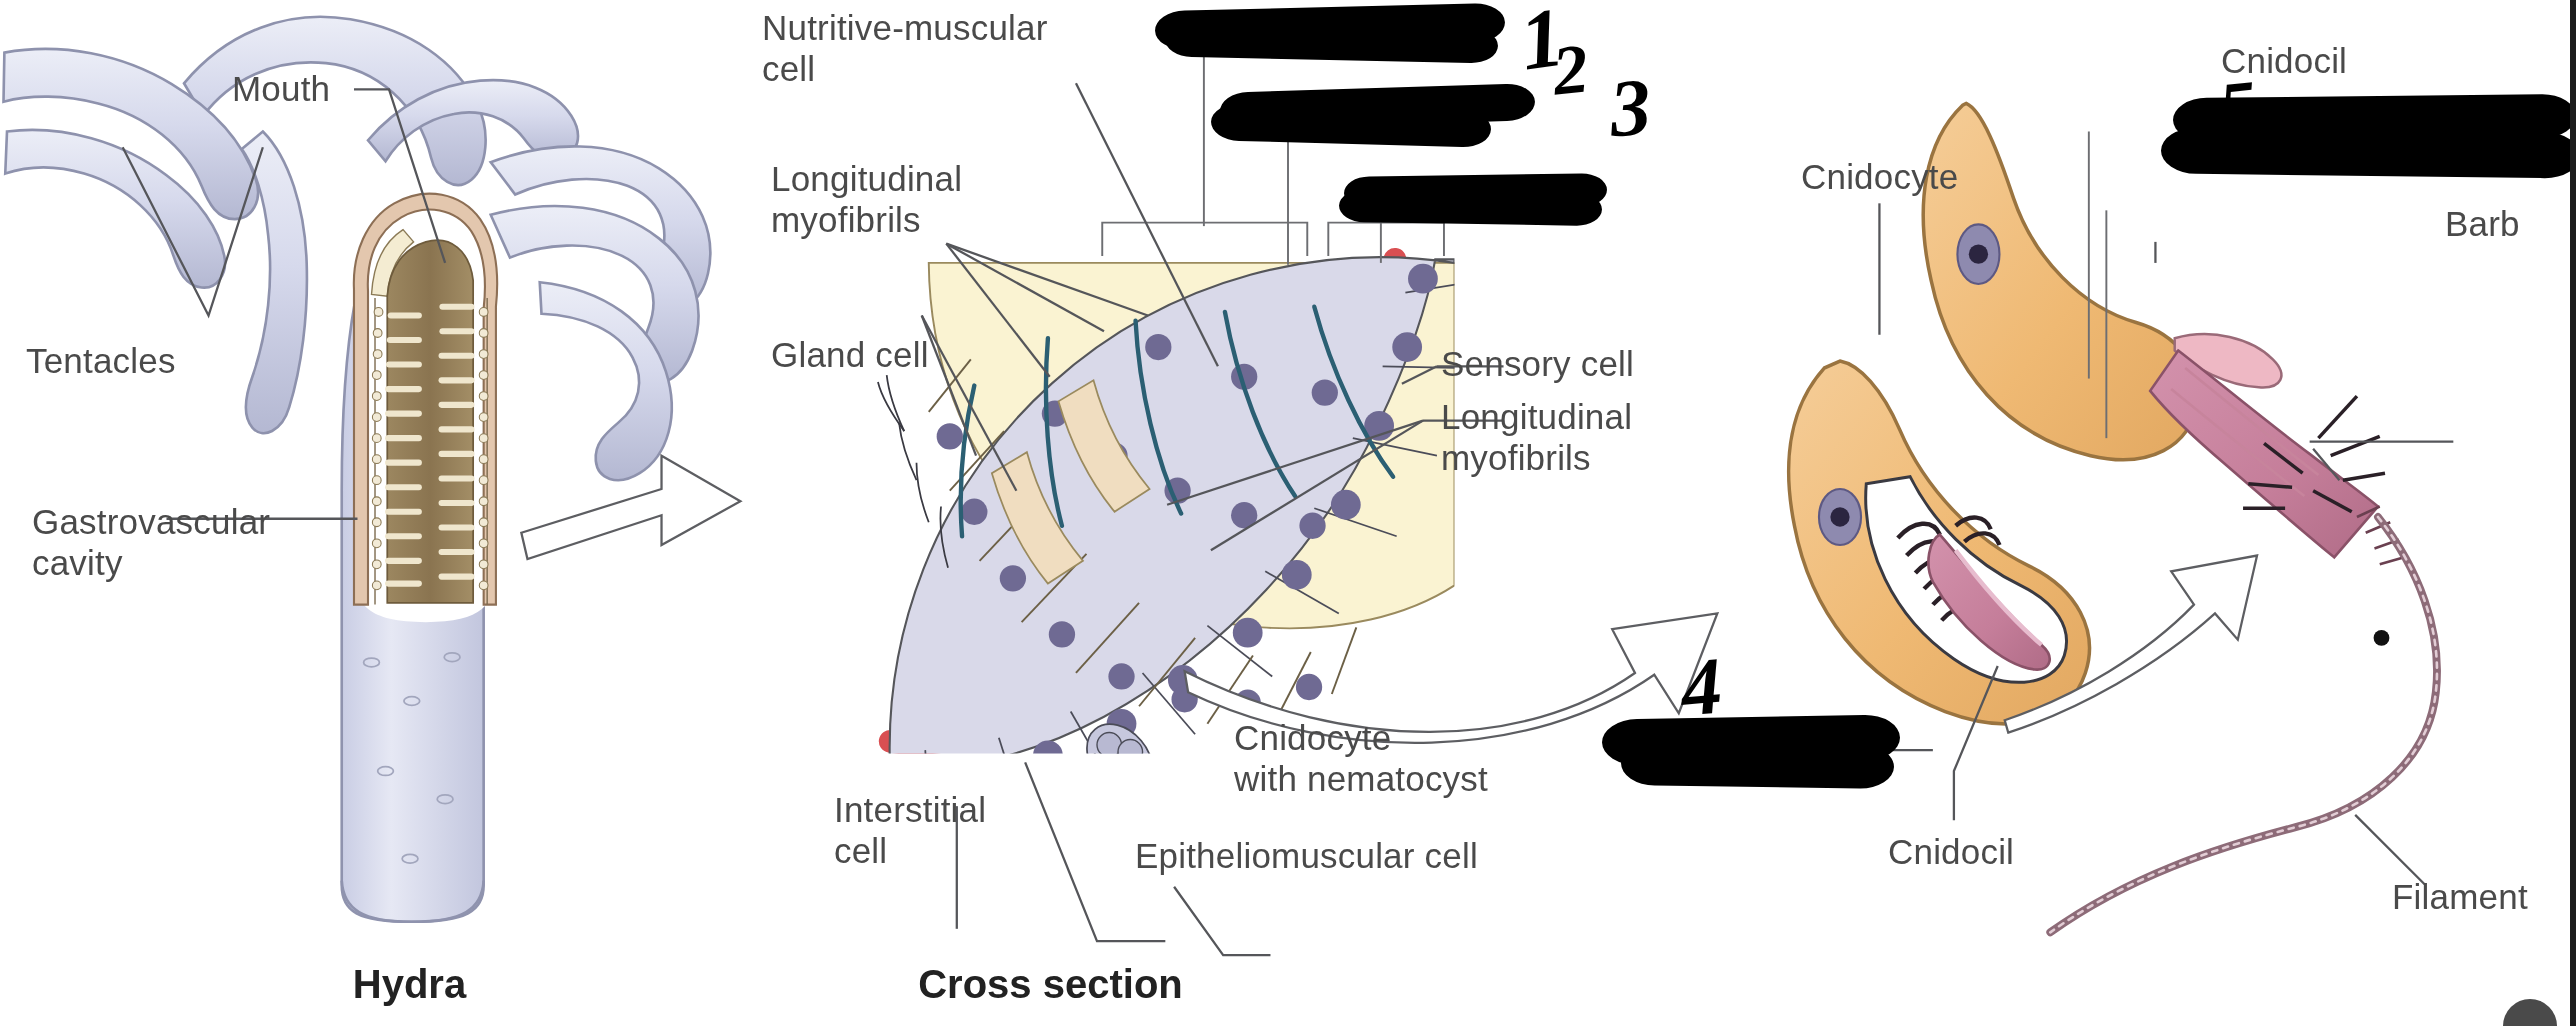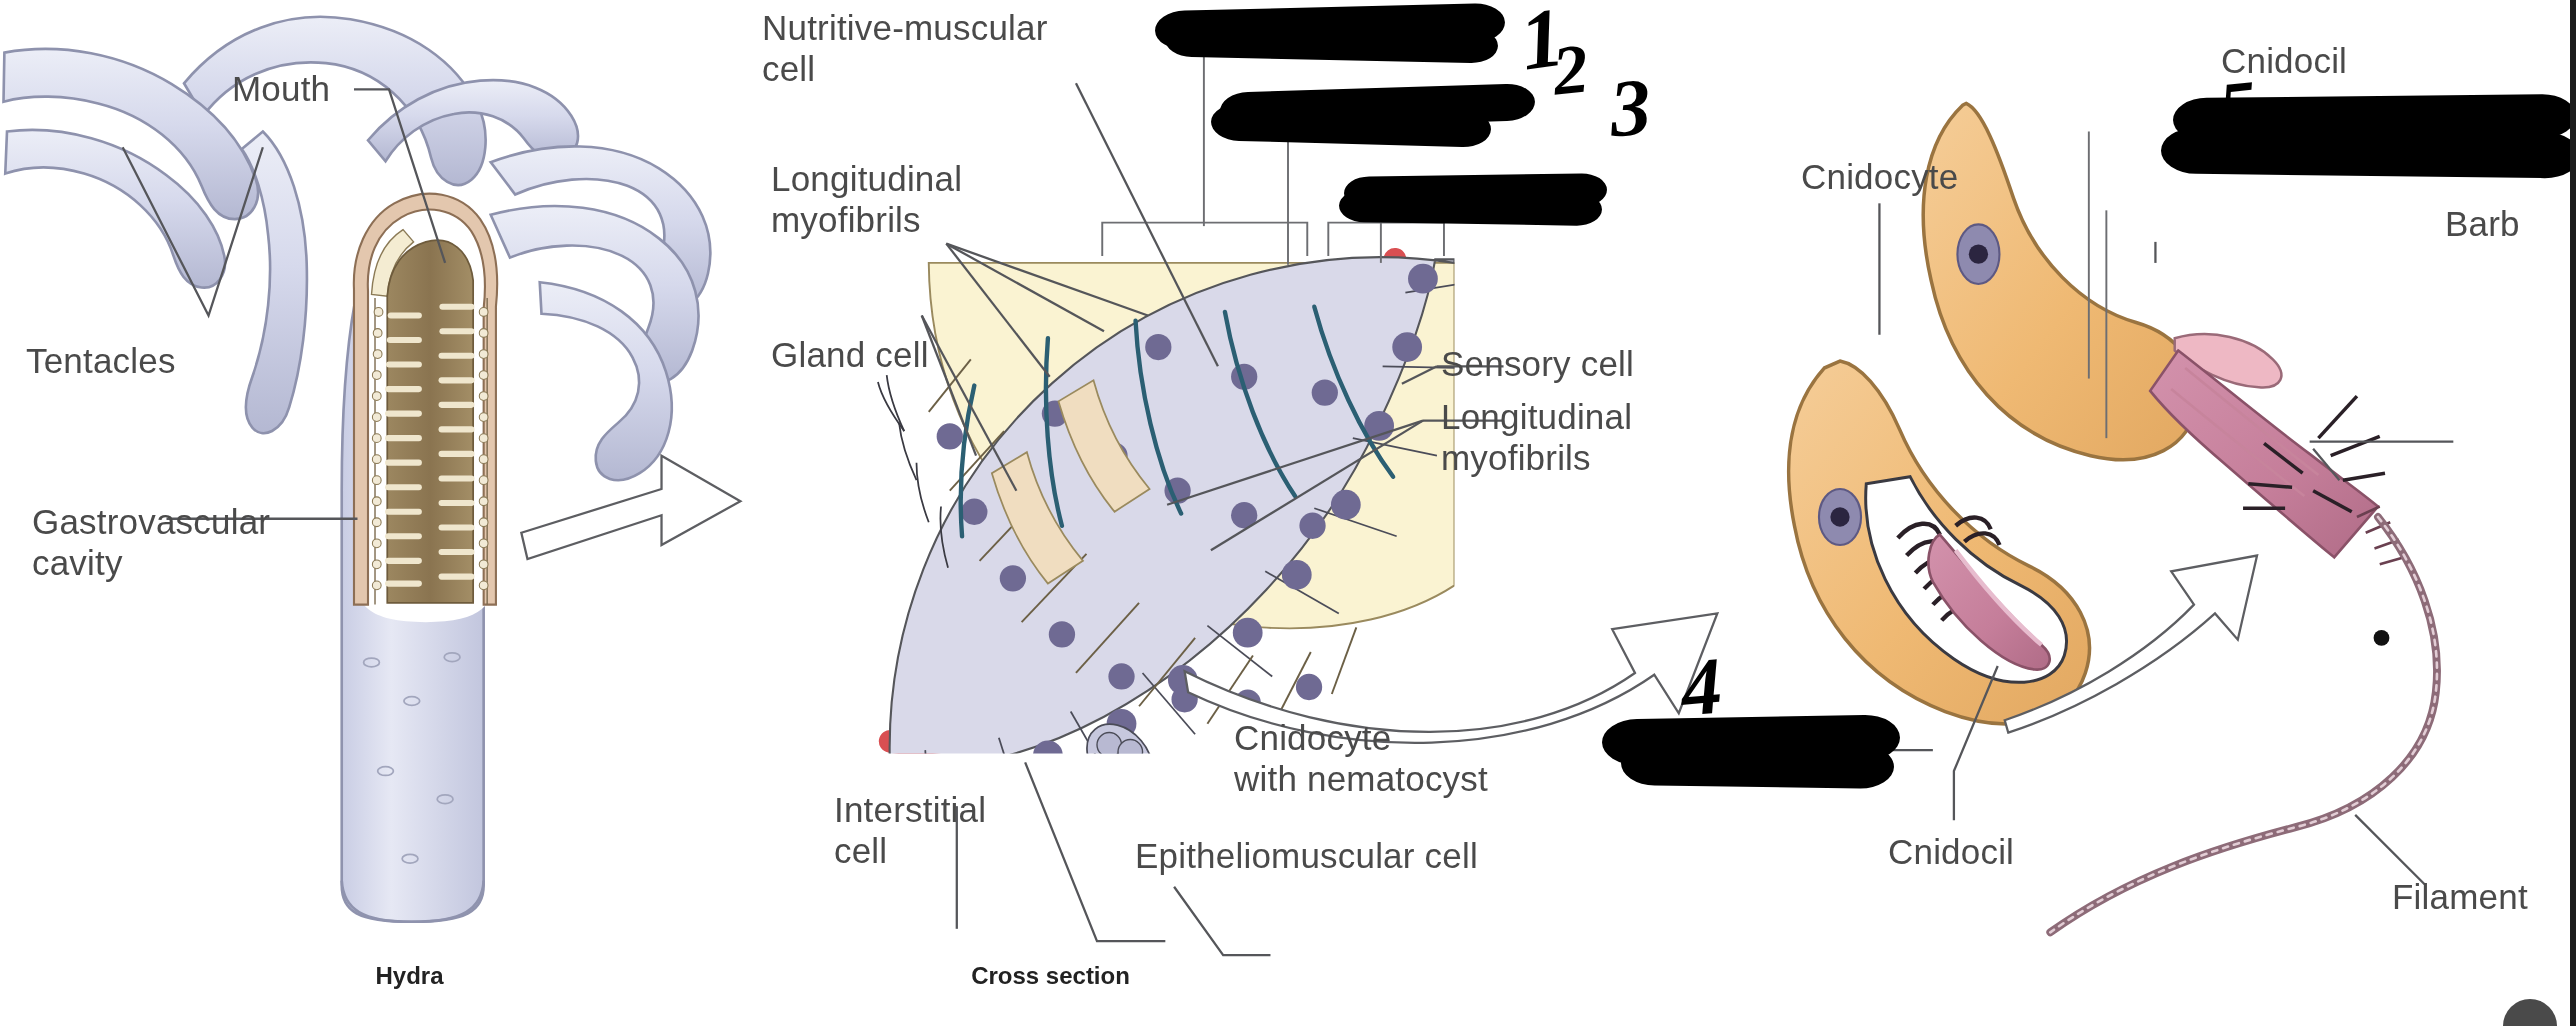--- a/index.html
+++ b/index.html
@@ -8,21 +8,21 @@
     font-family:"Liberation Sans",sans-serif;
     background:#ffffff;
   }
   #stage{position:absolute;inset:0;width:2576px;height:1027px;}
   .lbl{
     position:absolute;color:#4a4a4a;font-size:35px;line-height:1.18;
     font-family:"Liberation Sans",sans-serif;white-space:pre;letter-spacing:0.2px;
   }
   .lbl.c{}
   .cap{
-    position:absolute;color:#222;font-size:24px;font-weight:bold;
+    position:absolute;color:#222;font-size:40px;font-weight:bold;
     font-family:"Liberation Sans",sans-serif;text-align:center;white-space:nowrap;
   }
   .redact{
     position:absolute;background:#000;border-radius:40px/26px;
   }
   .hand{
     position:absolute;color:#000;font-family:"Liberation Serif",serif;
     font-weight:bold;font-style:italic;line-height:1;
   }
   svg{position:absolute;left:0;top:0;overflow:visible;}

